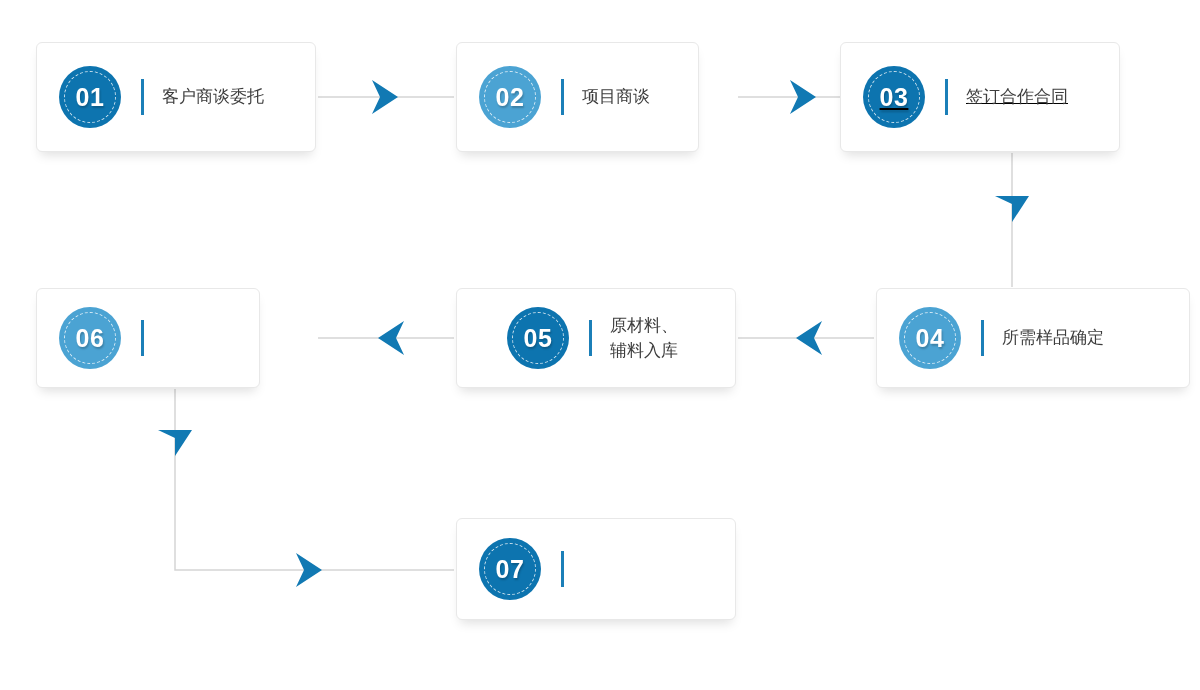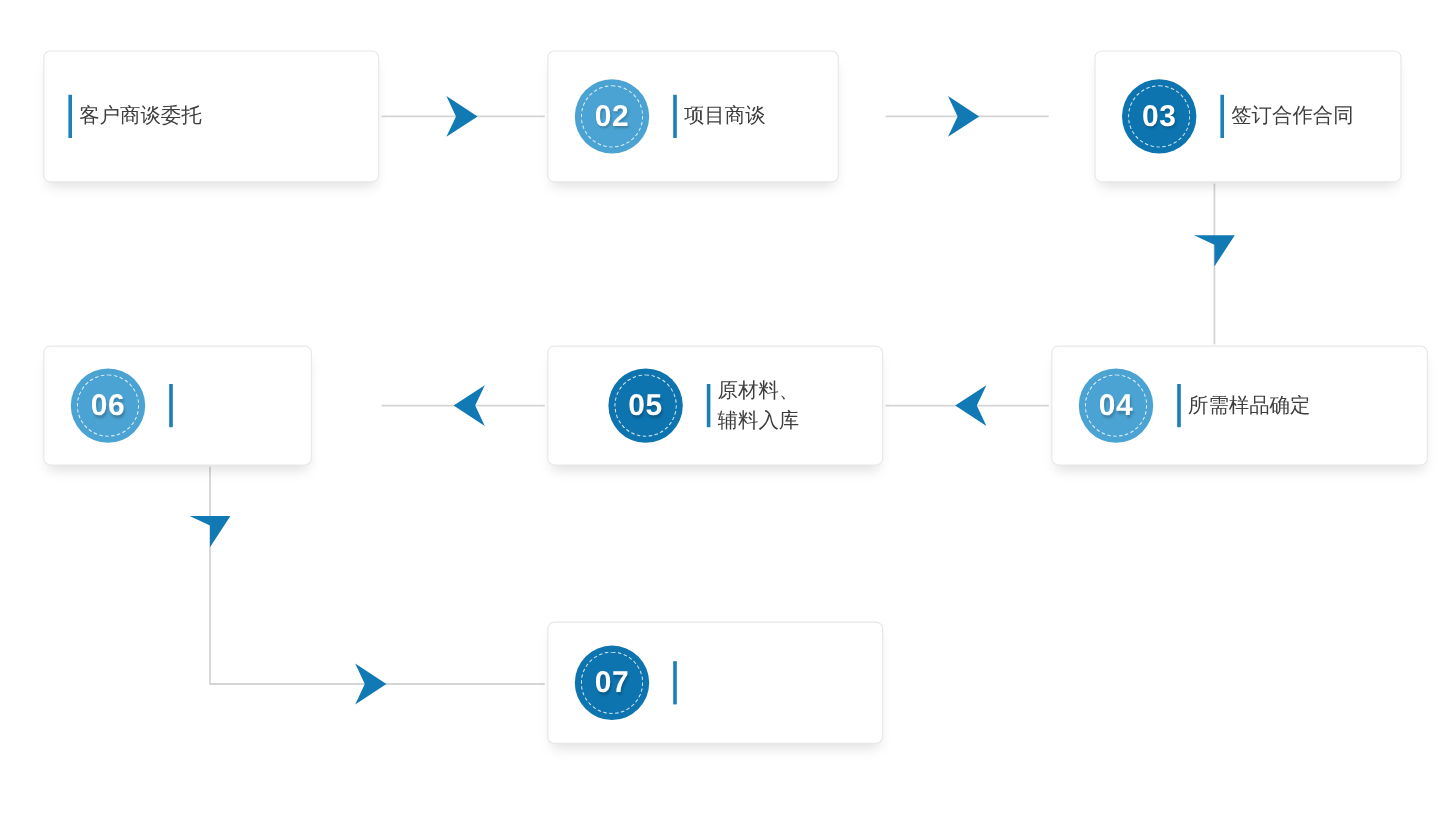--- a/index.html
+++ b/index.html
@@ -68,32 +68,32 @@
   }
   .divider {
     flex: 0 0 auto;
     width: 3px;
     height: 36px;
     background: #1b7fb8;
     margin-left: 20px;
   }
   .card-label {
     flex: 1 1 auto;
-    margin-left: 6px;
+    margin-left: 18px;
     padding-right: 12px;
     color: #3d3d3d;
     font-size: 17px;
     line-height: 1.5;
     white-space: pre-line;
   }
 
   
   #card-01 { left: 36px;  top: 42px;  width: 280px; height: 110px; }
   #card-02 { left: 456px; top: 42px;  width: 243px; height: 110px; }
-  #card-03 { left: 912px; top: 42px;  width: 256px; height: 110px; }
+  #card-03 { left: 840px; top: 42px;  width: 280px; height: 110px; text-decoration: underline; }
   #card-04 { left: 876px; top: 288px; width: 314px; height: 100px; }
   #card-05 { left: 456px; top: 288px; width: 280px; height: 100px; padding-left: 28px; }
   #card-06 { left: 36px;  top: 288px; width: 224px; height: 100px; }
   #card-07 { left: 456px; top: 518px; width: 280px; height: 102px; }
 </style>
 </head>
 <body>
 
 <div id="stage">
 
@@ -137,20 +137,23 @@
     </g>
 
     <g>
       <path d="M175,389 L175,570 L454,570" fill="none" stroke="#d5d5d5" stroke-width="1.5"></path>
       <use href="#dart-down" x="175" y="430"></use>
       <use href="#dart-right" x="296" y="570"></use>
     </g>
   </svg>
 
   <div class="card" id="card-01">
+    <div class="badge dark">
+      <span class="badge-num">01</span>
+    </div>
     <div class="divider"></div>
     <div class="card-label">客户商谈委托</div>
   </div>
 
   <div class="card" id="card-02">
     <div class="badge light">
       <span class="badge-num">02</span>
     </div>
     <div class="divider"></div>
     <div class="card-label">项目商谈</div>

